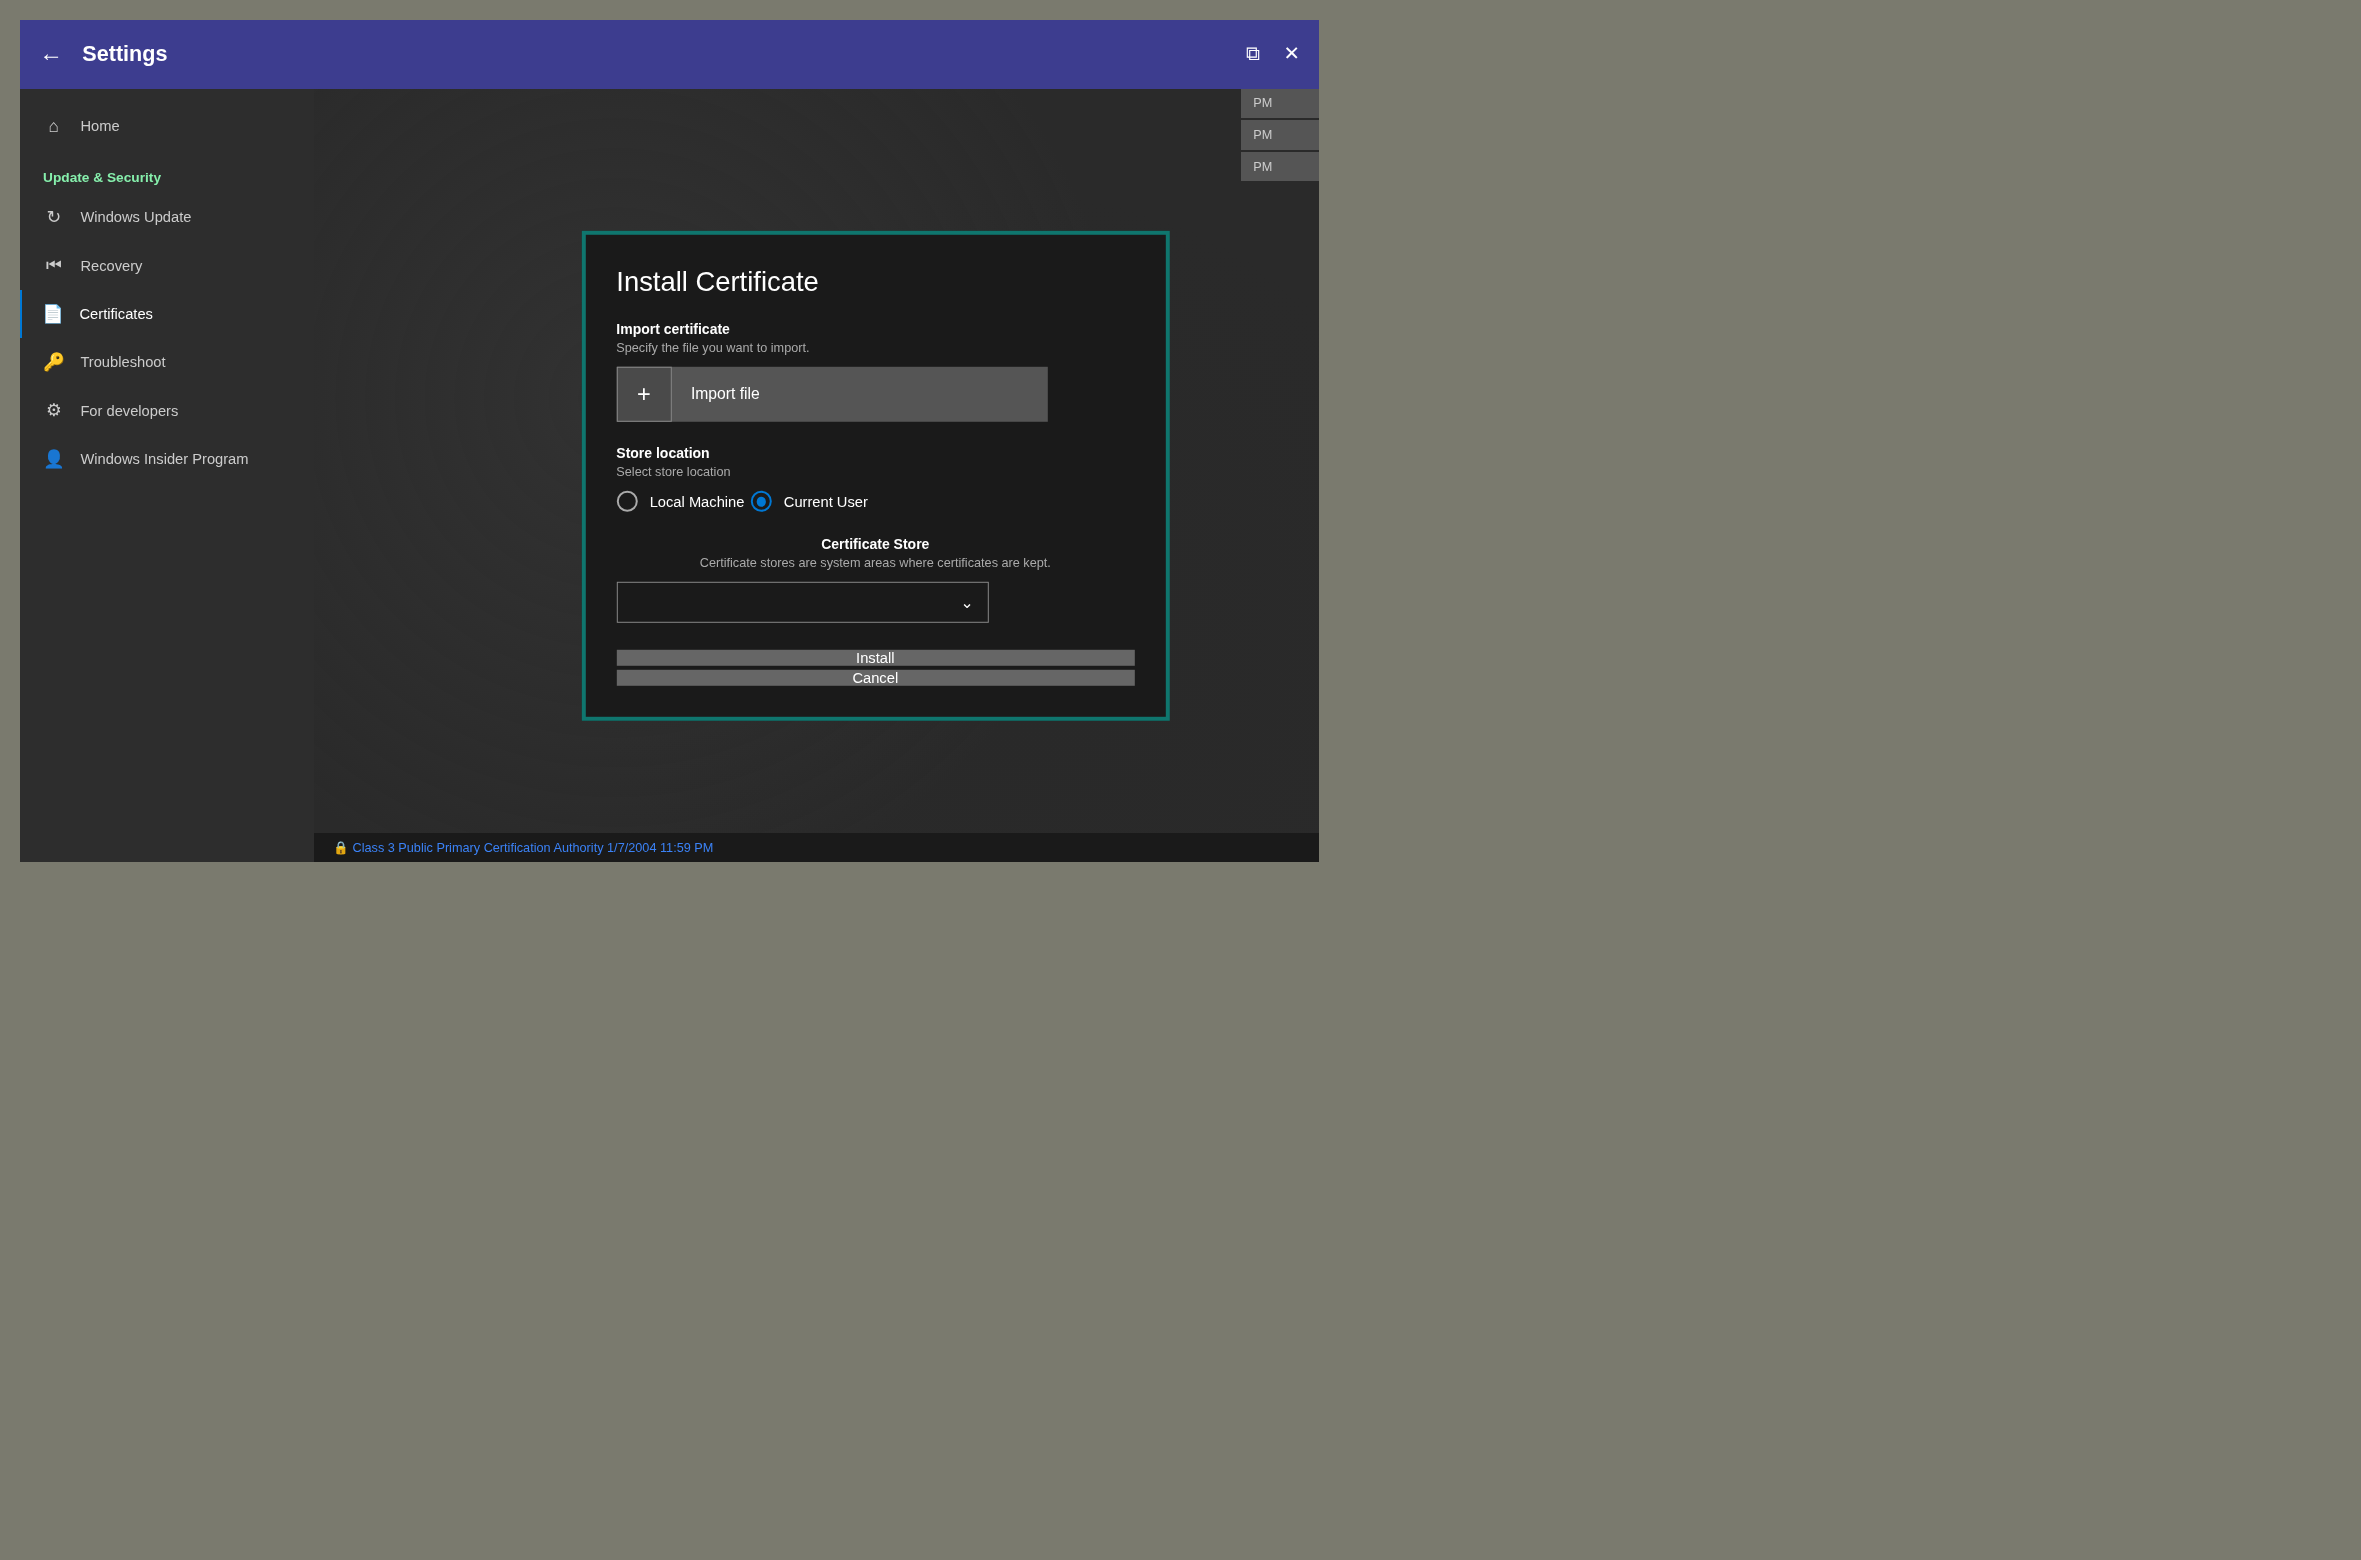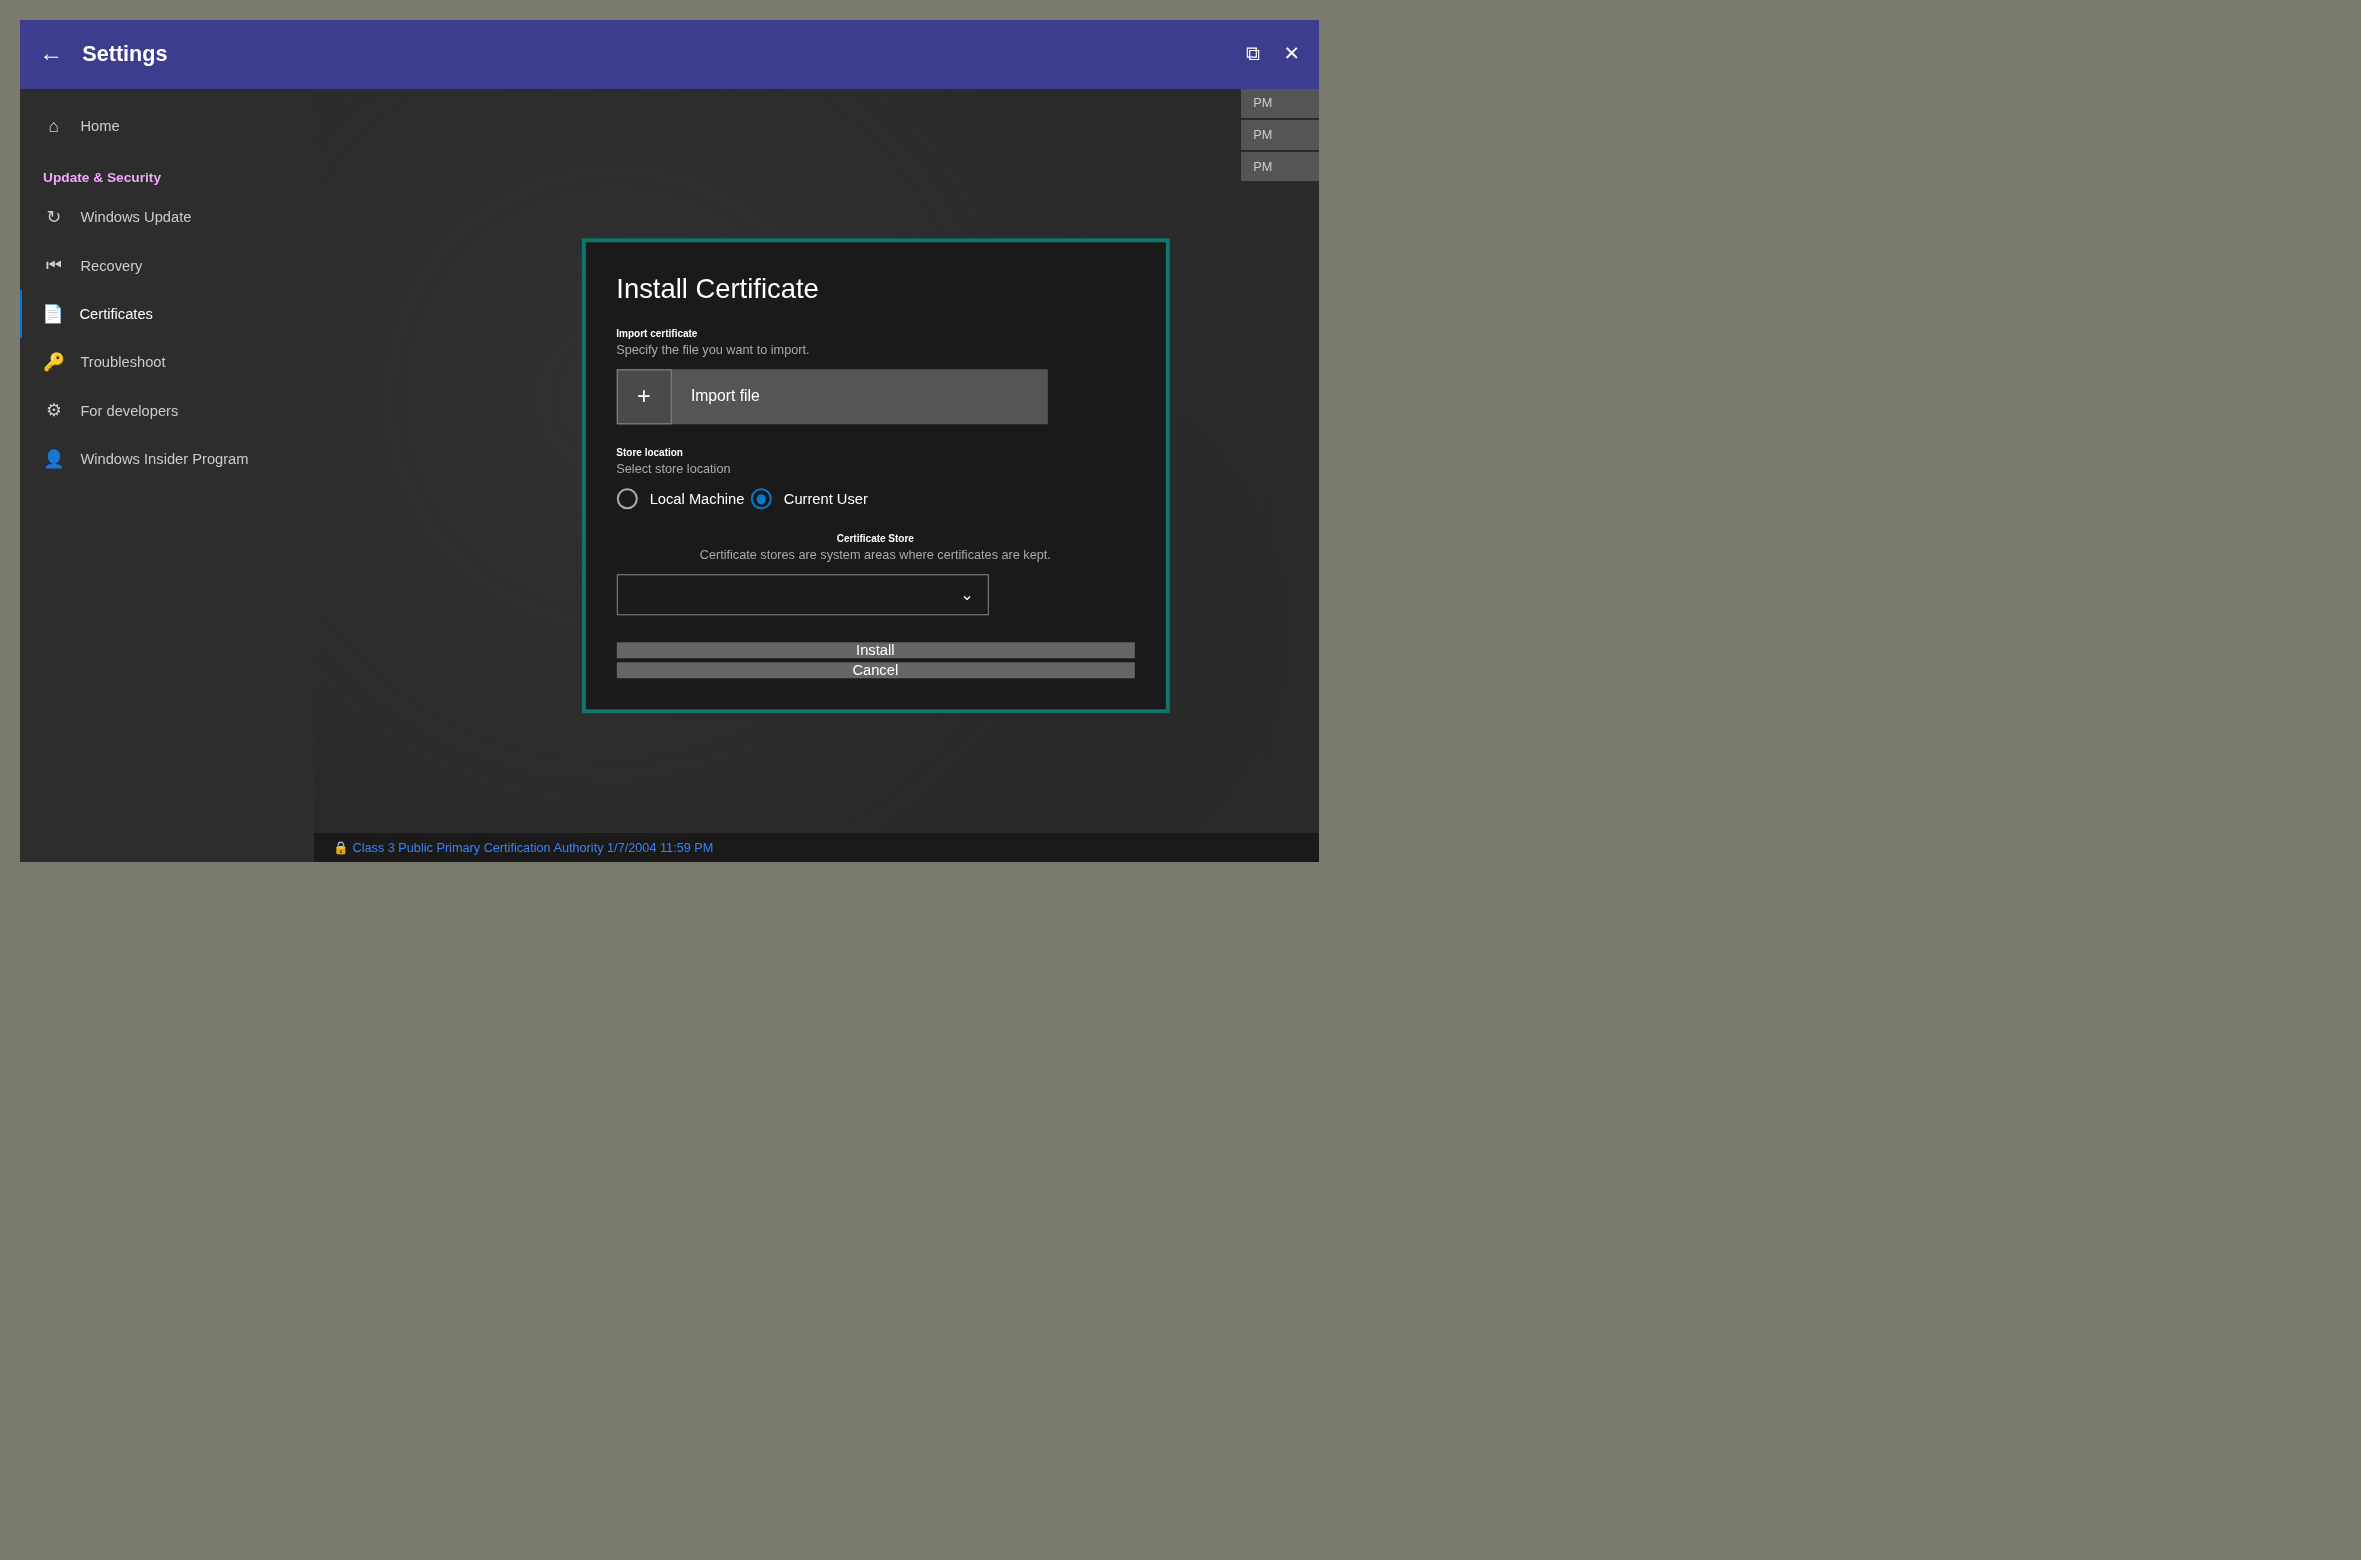--- a/index.html
+++ b/index.html
@@ -94,21 +94,21 @@
       position: relative;
     }
 
     .sidebar-item.active {
       border-left: 2.9px solid #0078d4;
       padding-left: 20.6px;
       color: white;
     }
 
     .sidebar-section-label {
-      color: #f0abfc;
+      color: #86efac;
       font-size: 13.7px;
       font-weight: 700;
       padding: 15.7px 23.5px 7.8px 23.5px;
     }
 
     .sidebar-icon {
       font-size: 17.6px;
       width: 21.6px;
       text-align: center;
       flex-shrink: 0;
@@ -148,21 +148,21 @@
     .dialog-title {
       font-size: 27.4px;
       color: white;
       font-weight: 400;
       margin-bottom: 23.5px;
     }
 
     
     .section-label {
       color: white;
-      font-size: 10px;
+      font-size: 14px;
       font-weight: 700;
       margin-bottom: 3.9px;
     }
 
     .section-desc {
       color: #aaaaaa;
       font-size: 12.7px;
       margin-bottom: 11.8px;
     }
 

